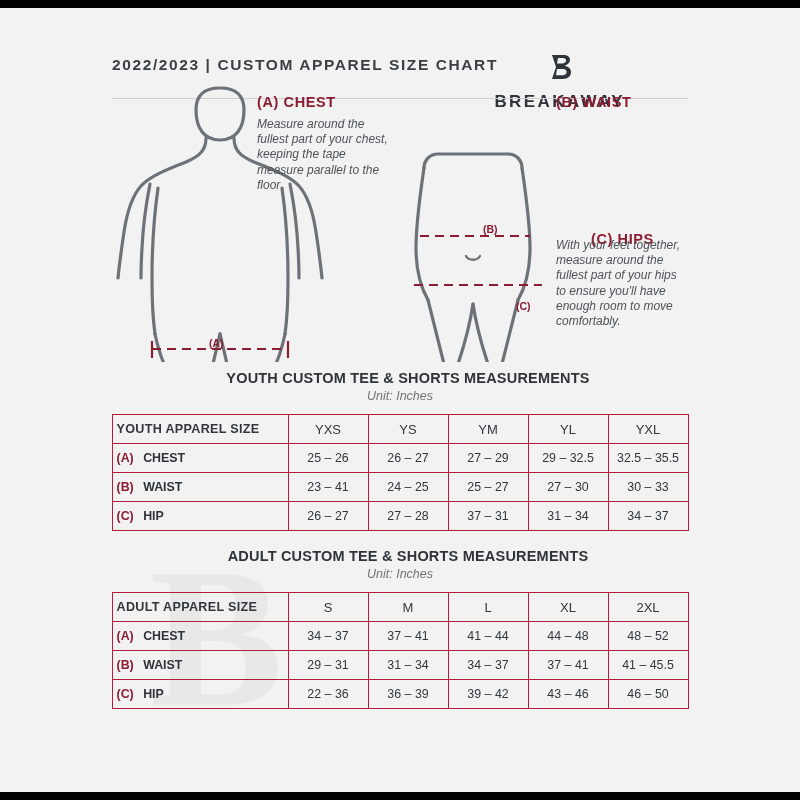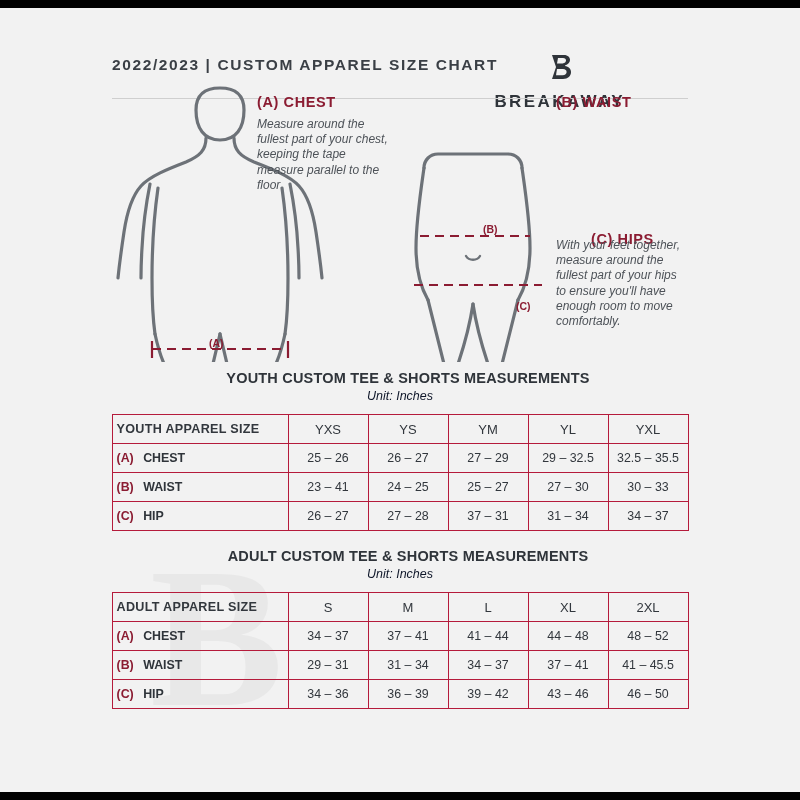--- a/index.html
+++ b/index.html
@@ -118,21 +118,21 @@
     font-size: 14.5px;
     font-weight: bold;
     color: #2f343a;
     letter-spacing: 0.2px;
     padding-left: 16px;
   }
   .sect-unit {
     text-align: center;
     font-size: 12.5px;
     font-style: italic;
-    color: #0f172a;
+    color: #737373;
     margin-top: 3px;
   }
   table.size {
     border-collapse: collapse;
     width: 576px;
     margin: 11px auto 0 auto;
     table-layout: fixed;
   }
   table.size th, table.size td {
     border: 1px solid #b9143b33;
@@ -356,21 +356,21 @@
             <td>31 – 34</td>
             <td>34 – 37</td>
             <td>37 – 41</td>
             <td>41 – 45.5</td>
           </tr>
           <tr>
             <td class="label">
               <span class="tag" style="margin-right: 6px;">(C)</span>
               <span class="rowname">HIP</span>
             </td>
-            <td>34 – 36</td>
+            <td>22 – 36</td>
             <td>36 – 39</td>
             <td>39 – 42</td>
             <td>43 – 46</td>
             <td>46 – 50</td>
           </tr>
         </tbody>
       </table>
     </div>
 
   </div>

